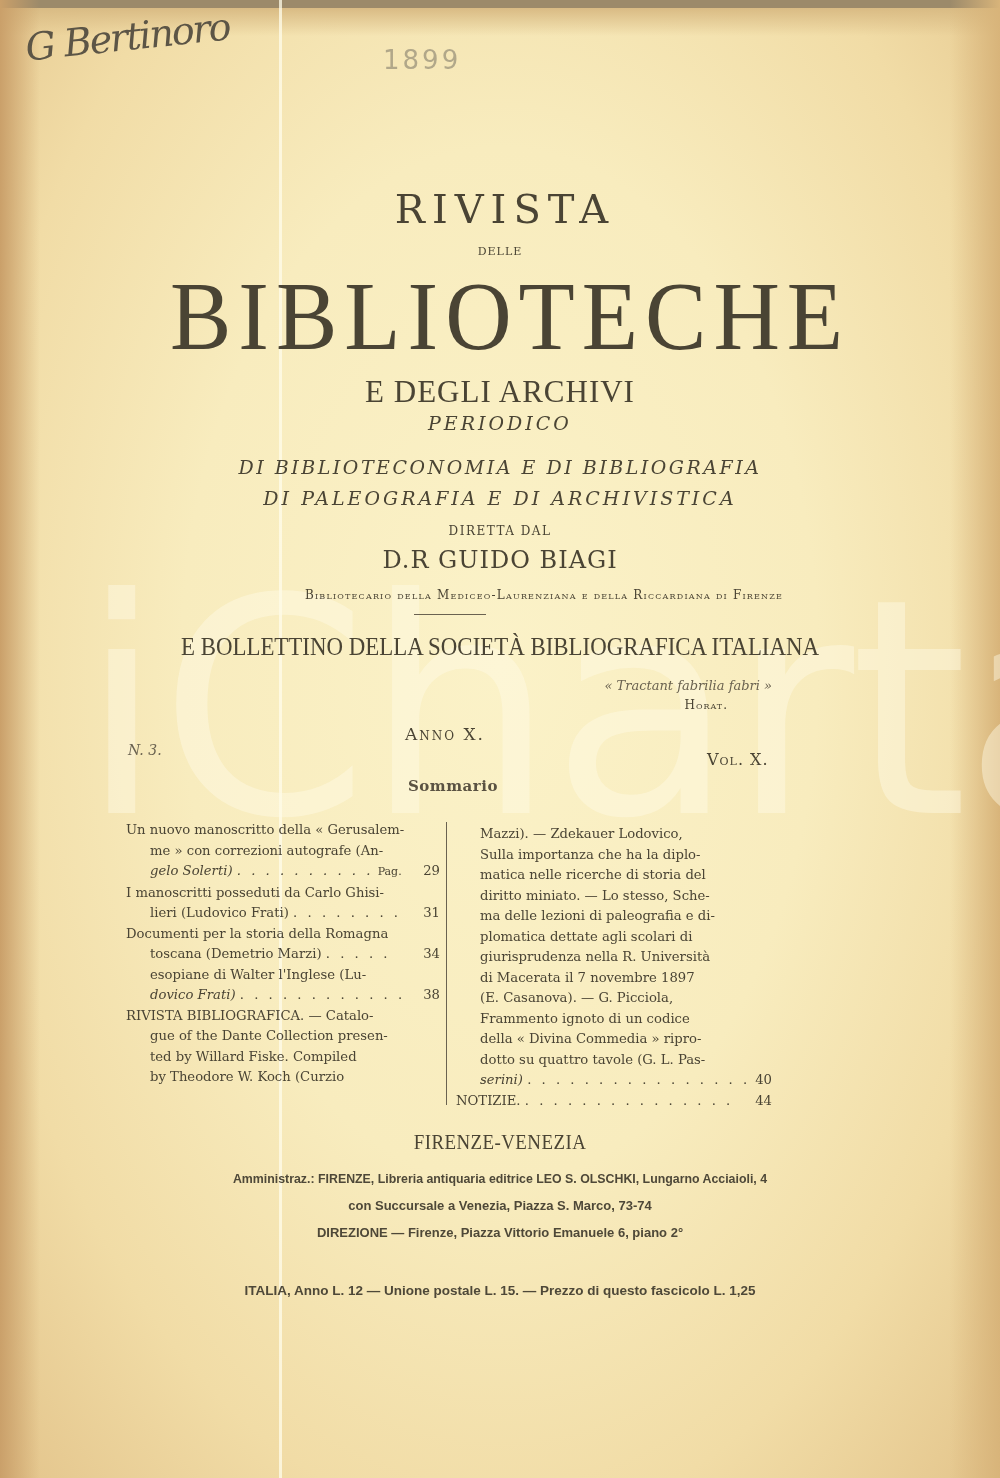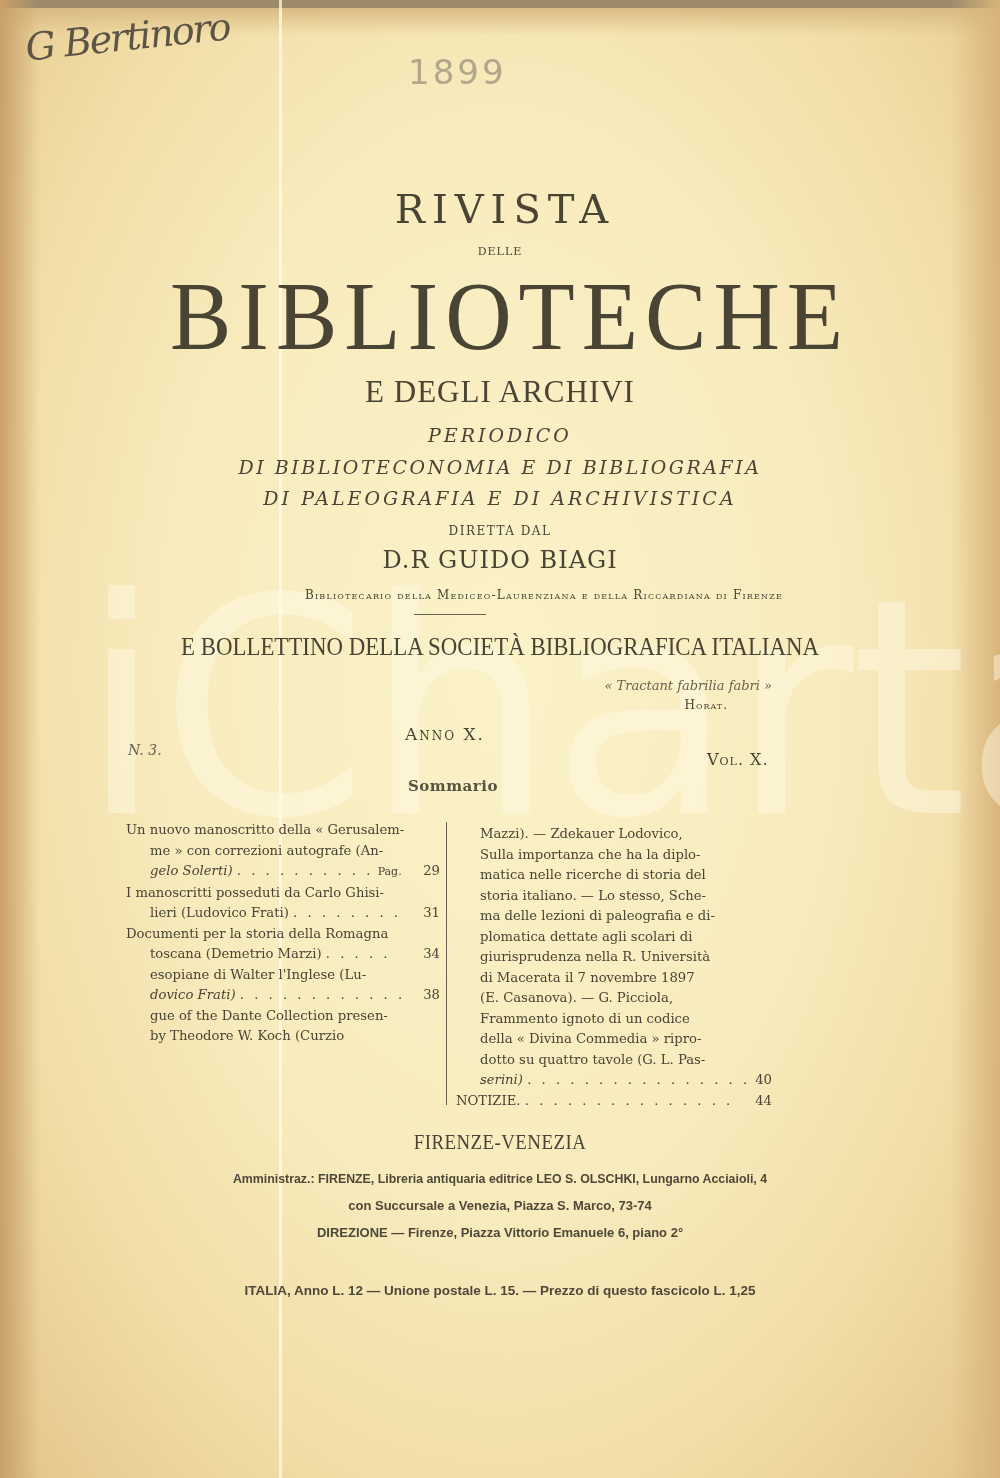--- a/index.html
+++ b/index.html
@@ -13,29 +13,29 @@
     background:linear-gradient(#d9bb84,rgba(230,205,150,0));}
   .leftshade{position:absolute;left:0;top:0;width:40px;height:1478px;
     background:linear-gradient(90deg,#caa06a,rgba(230,200,140,0));}
   .rightshade{position:absolute;right:0;top:0;width:50px;height:1478px;
     background:linear-gradient(270deg,#d8b47a,rgba(240,215,160,0));}
   .fold{position:absolute;left:279px;top:0;width:3px;height:1478px;background:rgba(255,252,235,0.75);}
   .watermark{position:absolute;left:80px;top:560px;font-family:"DejaVu Sans","Liberation Sans",sans-serif;
     font-size:300px;color:rgba(255,250,230,0.45);letter-spacing:-4px;line-height:1;white-space:nowrap;}
   .sig{position:absolute;left:25px;top:15px;font-family:"DejaVu Serif",serif;font-style:italic;
     font-size:38px;color:#5c5546;transform:rotate(-6deg);letter-spacing:-2px;}
-  .pencil{position:absolute;left:383px;top:52px;font-family:"DejaVu Sans",sans-serif;font-size:34px;
-    color:rgba(120,115,100,0.55);letter-spacing:3px;margin-left:25px;}
+  .pencil{position:absolute;left:383px;top:45px;font-family:"DejaVu Sans",sans-serif;font-size:26px;
+    color:rgba(120,115,100,0.55);letter-spacing:3px;}
   .c{position:absolute;left:0;width:1000px;text-align:center;white-space:nowrap;}
   .t-rivista{top:186px;font-size:40px;letter-spacing:7px;padding-left:5px;}
   .t-delle{top:245px;font-size:11px;letter-spacing:1px;}
   .t-bib{top:270px;font-size:92px;letter-spacing:7px;padding-left:10px;line-height:1;
     font-family:"Liberation Serif",serif;transform:scaleY(1.05);}
   .t-archivi{top:374px;font-size:31px;letter-spacing:1px;font-family:"Liberation Serif",serif;}
-  .t-period{top:424px;font-size:19px;font-style:italic;letter-spacing:3px;}
+  .t-period{top:412px;font-size:19px;font-style:italic;letter-spacing:3px;}
   .t-sub1{top:456px;font-size:19px;font-style:italic;letter-spacing:2.5px;}
   .t-sub2{top:487px;font-size:19px;font-style:italic;letter-spacing:3px;}
   .t-diretta{top:524px;font-size:12px;letter-spacing:1.5px;}
   .t-biagi{top:546px;font-size:24px;letter-spacing:1px;}
   .t-bibl{top:588px;font-size:12px;letter-spacing:1.2px;font-variant:small-caps;padding-left:44px;}
   .rule{position:absolute;left:414px;top:614px;width:72px;height:1px;background:#6a6250;}
   .t-boll{top:632px;font-size:26px;letter-spacing:0px;font-family:"Liberation Serif",serif;transform:scaleX(0.88);}
   .motto{position:absolute;right:228px;top:678px;font-size:13px;font-style:italic;color:#6a6250;}
   .horat{position:absolute;right:272px;top:698px;font-size:12px;font-variant:small-caps;letter-spacing:1px;}
   .anno{position:absolute;left:405px;top:724px;font-size:17px;font-variant:small-caps;letter-spacing:2px;text-align:center;}
@@ -104,33 +104,35 @@
     </div>
     <div class="entry">
       <span class="line">Documenti per la storia della Romagna</span>
       <span class="line indent"><span>toscana (Demetrio Marzi)</span> <span class="dots">. . . . .</span><span class="pg">34</span></span>
     </div>
     <div class="entry">
       <span class="line indent">esopiane di Walter l'Inglese (Lu-</span>
       <span class="line indent"><span class="it">dovico Frati)</span> <span class="dots">. . . . . . . . . . . .</span><span class="pg">38</span></span>
     </div>
     <div class="entry">
+      <span class="line">RIVISTA BIBLIOGRAFICA. — Catalo-</span>
       <span class="line indent">gue of the Dante Collection presen-</span>
+      <span class="line indent">ted by Willard Fiske. Compiled</span>
       <span class="line indent">by Theodore W. Koch (Curzio</span>
     </div>
   </div>
 
   <div class="vline"></div>
 
   <div class="toc-right">
     <div class="entry">
       <span class="line indent">Mazzi). — Zdekauer Lodovico,</span>
       <span class="line indent">Sulla importanza che ha la diplo-</span>
       <span class="line indent">matica nelle ricerche di storia del</span>
-      <span class="line indent">storia italiano. — Lo stesso, Sche-</span>
+      <span class="line indent">diritto miniato. — Lo stesso, Sche-</span>
       <span class="line indent">ma delle lezioni di paleografia e di-</span>
       <span class="line indent">plomatica dettate agli scolari di</span>
       <span class="line indent">giurisprudenza nella R. Università</span>
       <span class="line indent">di Macerata il 7 novembre 1897</span>
       <span class="line indent">(E. Casanova). — G. Picciola,</span>
       <span class="line indent">Frammento ignoto di un codice</span>
       <span class="line indent">della « Divina Commedia » ripro-</span>
       <span class="line indent">dotto su quattro tavole (G. L. Pas-</span>
       <span class="line indent"><span class="it">serini)</span> <span class="dots">. . . . . . . . . . . . . . . .</span><span class="pg">40</span></span>
     </div>

